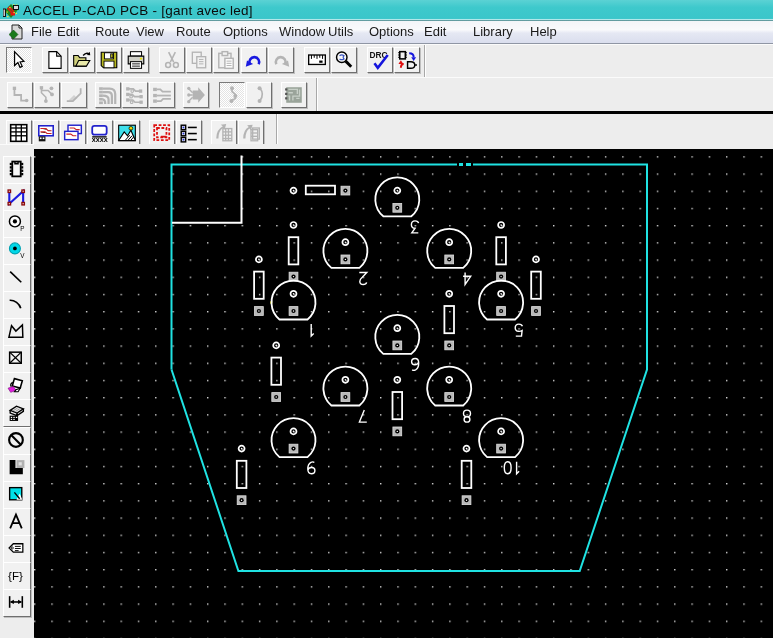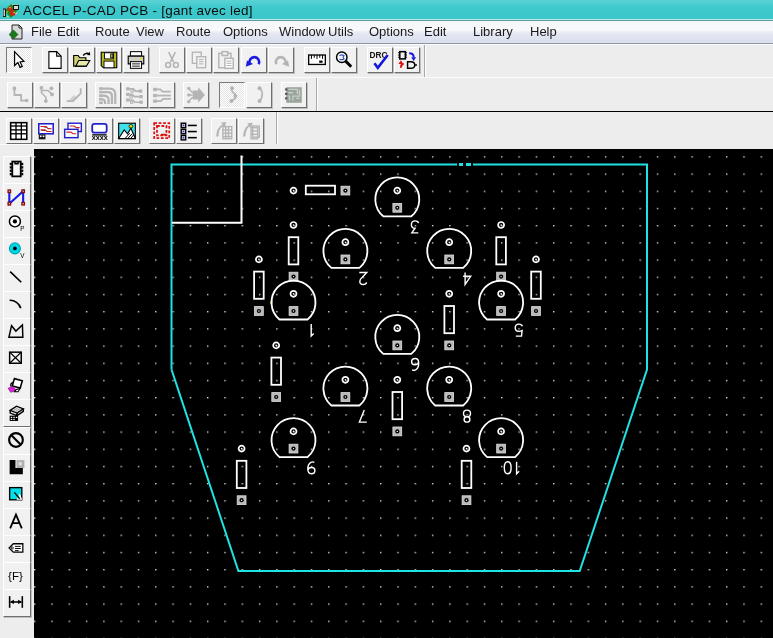--- a/index.html
+++ b/index.html
@@ -10,21 +10,21 @@
 #titleicon{position:absolute;left:3px;top:2px;width:17px;height:17px;}
 #titletext{position:absolute;left:23px;top:3px;font-size:13.5px;letter-spacing:0.25px;color:#0b0b0b;}
 #menubar{position:absolute;left:0;top:21px;width:773px;height:22px;transform:translateZ(0);
   background:linear-gradient(#f3f5f8 0%,#f9fafc 40%,#e5e8f3 55%,#dadeee 100%);}
 #menudiv{position:absolute;left:0;top:43px;width:773px;height:2px;background:#fff;border-top:1px solid #8f96a4;box-sizing:border-box;}
 .menuitem{position:absolute;top:3px;font-size:13px;color:#1a1a1a;}
 #menuicon{position:absolute;left:9px;top:3px;width:15px;height:16px;}
 .trow{position:absolute;left:0;width:773px;background:#ededed;}
 #row1{top:44px;height:33px;border-top:1px solid #fbfbfb;}
 #row2{top:77px;height:34px;border-top:1px solid #fbfbfb;}
-#row3{top:111px;height:34px;border-top:1px solid #000000;}
+#row3{top:111px;height:34px;border-top:3px solid #000000;}
 .btn{position:absolute;width:24px;height:24px;background:#f1f1f1;transform:translateZ(0);
   border:1px solid;border-color:#ffffff #6f6f6f #6f6f6f #ffffff;
   box-shadow:1px 1px 0 #bfbfbf;}
 .btn svg{position:absolute;left:2px;top:2px;width:20px;height:20px;}
 .pressed{border-color:#7a7a7a #ffffff #ffffff #7a7a7a;box-shadow:none;
   background-image:linear-gradient(45deg,#e3e3e3 25%,transparent 25%,transparent 75%,#e3e3e3 75%),
   linear-gradient(45deg,#e3e3e3 25%,transparent 25%,transparent 75%,#e3e3e3 75%);
   background-size:2px 2px;background-position:0 0,1px 1px;background-color:#ffffff;}
 .tsep{position:absolute;width:1px;background:#a8a8a8;border-right:1px solid #fff;}
 #lefttb{position:absolute;left:0;top:144px;width:34px;height:494px;background:#ededed;border-top:1px solid #fbfbfb;}

